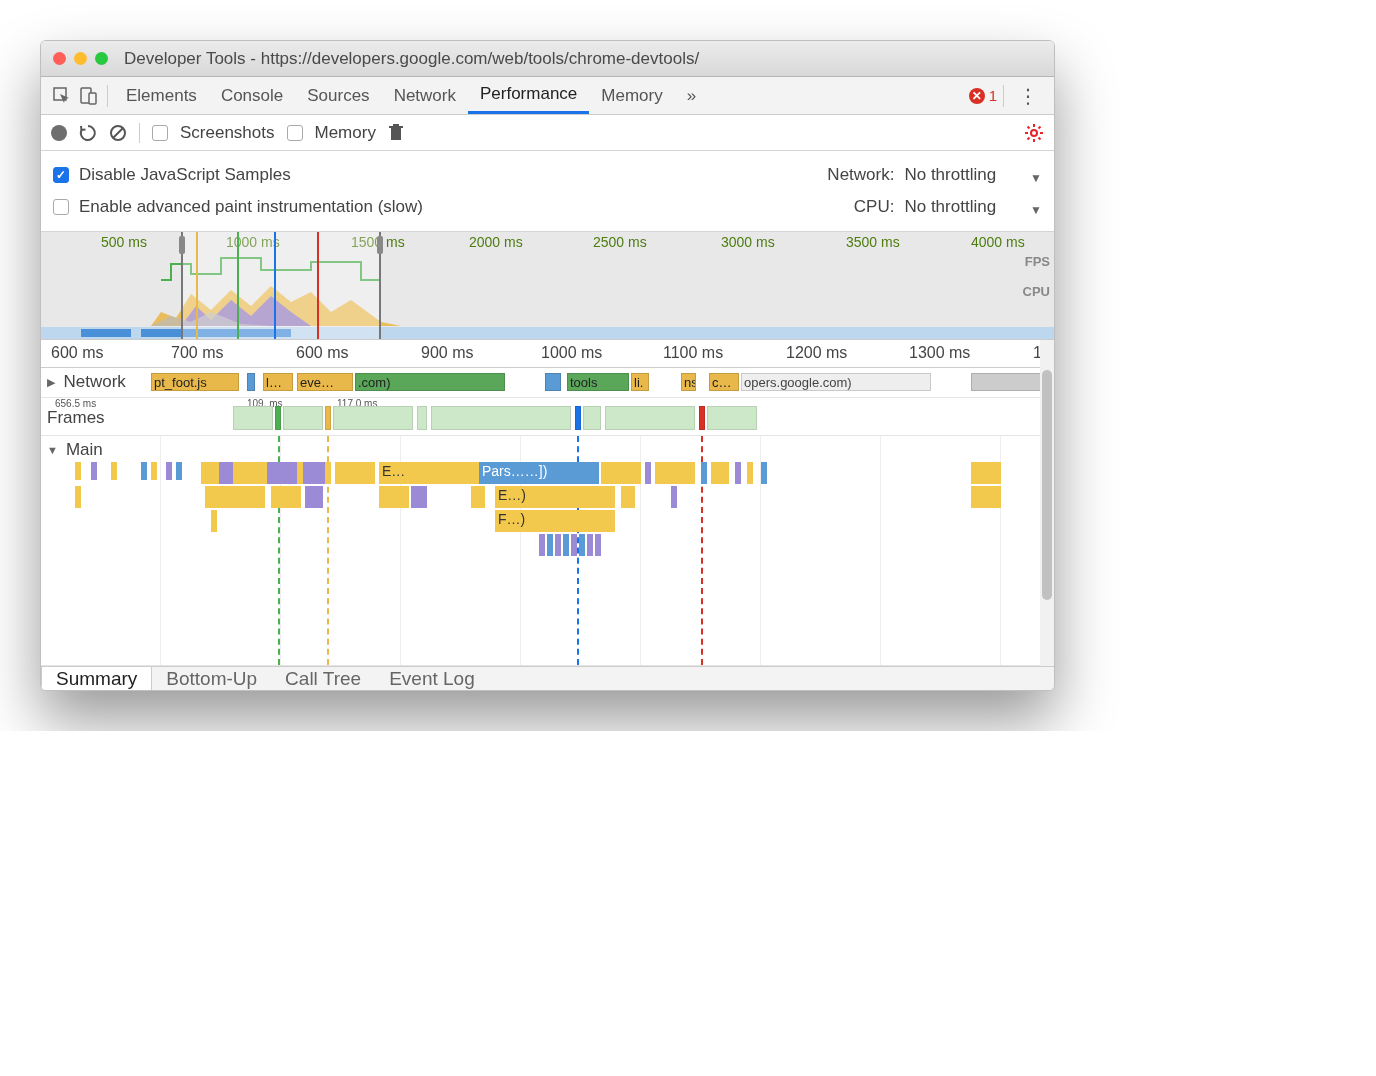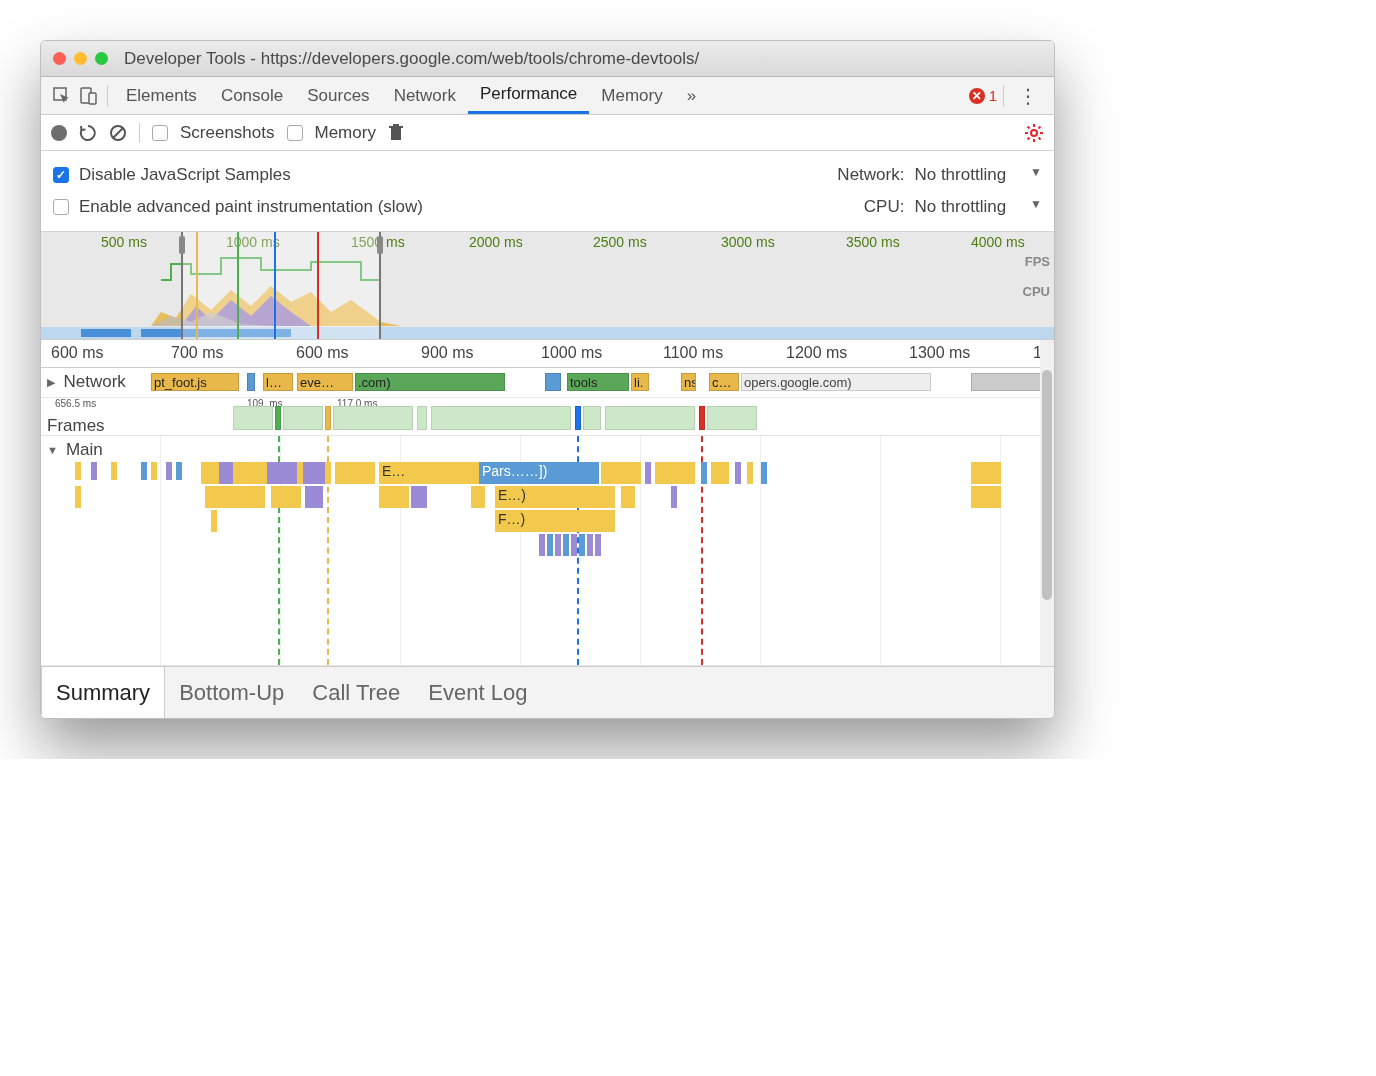--- a/index.html
+++ b/index.html
@@ -32,21 +32,21 @@
 .checkbox { width:16px; height:16px; border:1px solid #aaa; border-radius:3px; background:#fff; display:inline-flex; align-items:center; justify-content:center; flex-shrink:0; }
 .checkbox.on { background:#1a73e8; border-color:#1a73e8; }
 .checkbox.on::after { content:"✓"; color:#fff; font-size:12px; font-weight:bold; }
 .trash { color:#555; font-size:18px; }
 .gear { color:#e8232a; font-size:20px; margin-left:auto; }
 
 
 .settings { border-bottom: 1px solid #d4d4d4; padding: 8px 12px; font-size:17px; color:#444; background:#fff; }
 .settings .row { display:flex; align-items:center; height:32px; gap:10px; }
 .settings .right { margin-left:auto; display:flex; align-items:center; gap:10px; }
-.dd { display:flex; align-items:flex-start; gap:24px; color:#444; }
+.dd { display:flex; align-items:flex-end; gap:34px; color:#444; }
 .dd .tri { color:#666; font-size:12px; }
 
 
 .overview { position:relative; height:108px; background:#e8e8e8; border-bottom:1px solid #ccc; overflow:hidden; }
 .overview .tick { position:absolute; top:2px; font-size:14px; color:#4d7c0f; }
 .ov-label { position:absolute; right:4px; font-size:13px; font-weight:bold; color:#888; }
 .ov-net { position:absolute; bottom:0; left:0; right:0; height:12px; background:#bdd7ee; }
 .ov-window { position:absolute; top:0; bottom:0; background:rgba(255,255,255,0.3); border-left:2px solid #777; border-right:2px solid #777; }
 .ov-handle { position:absolute; top:4px; width:6px; height:18px; background:#888; border-radius:2px; }
 .vline { position:absolute; top:0; bottom:0; width:2px; }
@@ -75,21 +75,21 @@
 .c-y { background:#f2c94c; color:#333; }
 .c-b { background:#5b9bd5; color:#fff; }
 .c-p { background:#9b8bd6; }
 .c-g { background:#7fb77e; }
 .dash { position:absolute; top:0; bottom:0; width:0; border-left:2px dashed; }
 
 .scrollbar-v { position:absolute; right:0; top:0; bottom:0; width:14px; background:#f1f1f1; }
 .scrollbar-v .thumb { position:absolute; left:2px; right:2px; top:30px; height:230px; background:#c1c1c1; border-radius:5px; }
 
 
-.bottom-tabs { height:52px; border-top:1px solid #ccc; background:#f3f3f3; display:flex; align-items:stretch; font-size:22px; color:#666; }
+.bottom-tabs { height:24px; border-top:1px solid #ccc; background:#f3f3f3; display:flex; align-items:stretch; font-size:19px; color:#666; }
 .bottom-tabs .bt { padding:6px 14px; display:flex; align-items:center; }
 .bottom-tabs .bt.active { background:#fff; border:1px solid #ccc; border-bottom:none; border-top:none; color:#222; }
 
 svg { display:block; }
 </style>
 </head>
 <body>
 
 <div class="window">
 
@@ -263,21 +263,21 @@
       <div class="bar" style="left:504px;width:16px;top:5px;background:#5b9bd5"></div>
       <div class="bar" style="left:526px;width:62px;top:5px;background:#5aa75a">tools</div>
       <div class="bar" style="left:590px;width:18px;top:5px;background:#e8b84a">li.</div>
       <div class="bar" style="left:640px;width:15px;top:5px;background:#e8b84a">ns</div>
       <div class="bar" style="left:668px;width:30px;top:5px;background:#e8b84a">c…</div>
       <div class="bar" style="left:700px;width:190px;top:5px;background:#eee;color:#444">opers.google.com)</div>
       <div class="bar" style="left:930px;width:70px;top:5px;background:#ccc"></div>
     </div>
 
     <div class="track frames-track">
-      <div class="track-head" style="top:18px">
+      <div class="track-head" style="top:10px">
           <span>Frames</span>
         </div>
       <span class="ftxt" style="left:14px">656.5 ms</span>
       <span class="ftxt" style="left:206px">109. ms</span>
       <span class="ftxt" style="left:296px">117.0 ms</span>
       <div class="fbar" style="left:192px;width:40px"></div>
       <div class="fbar" style="left:234px;width:6px;background:#4caf50"></div>
       <div class="fbar" style="left:242px;width:40px"></div>
       <div class="fbar" style="left:284px;width:6px;background:#e8b84a"></div>
       <div class="fbar" style="left:292px;width:80px"></div>

